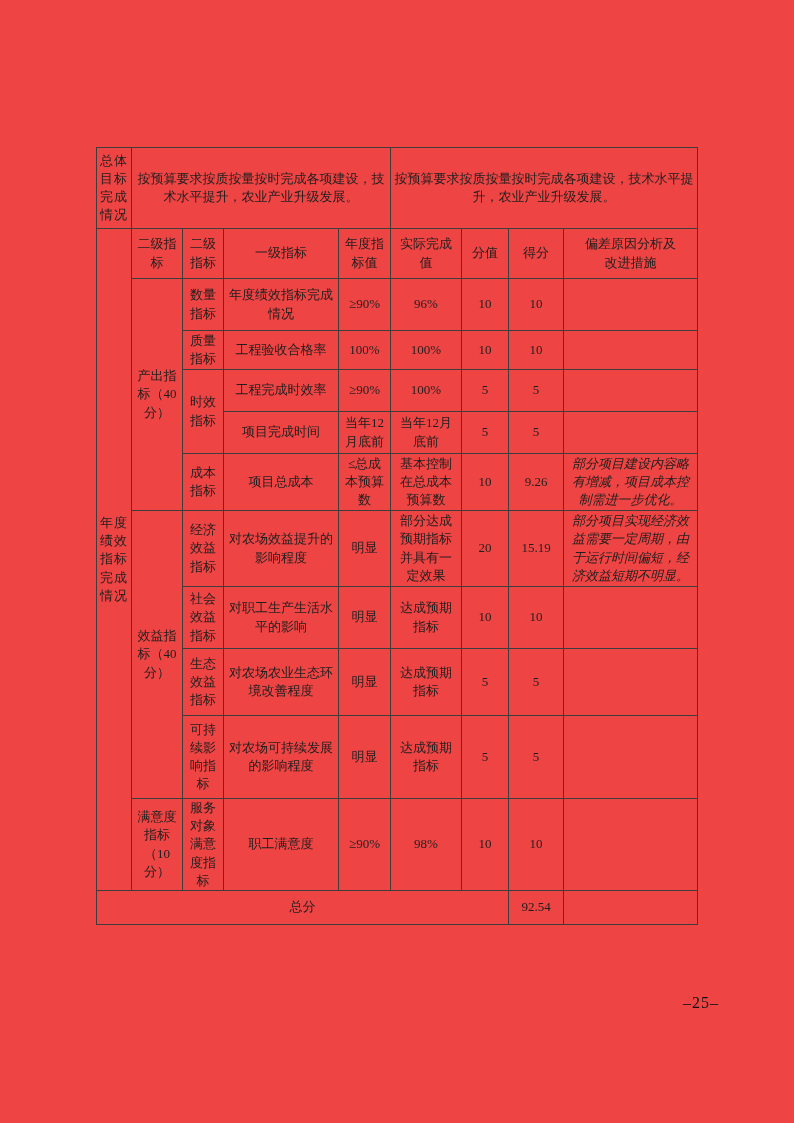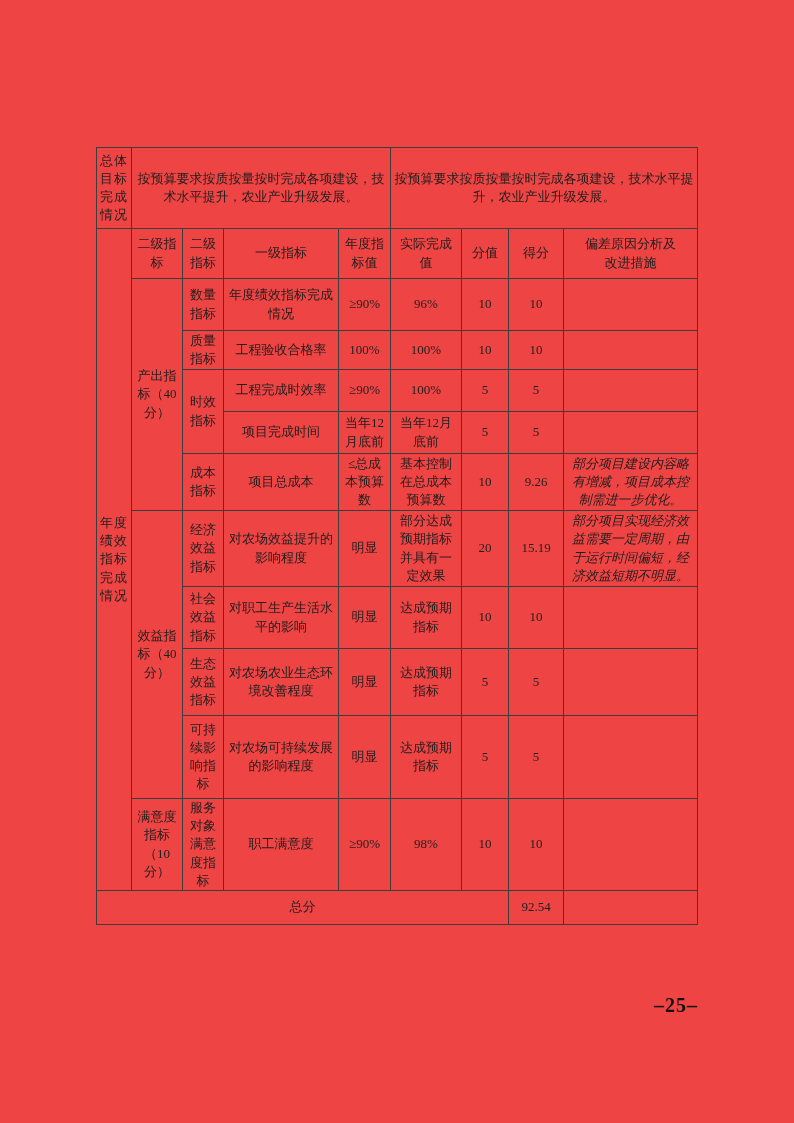--- a/index.html
+++ b/index.html
@@ -27,23 +27,22 @@
   td.l3cell{padding:0 10px;}
   td.actualcell{padding:0 8px;}
   td.devcell{
     text-align:left;font-size:12px;line-height:1.42;
     padding:2px 6px;vertical-align:middle;font-style:italic;
   }
   td.headcell{padding:0 2px;}
   .narrow{display:inline-block;max-width:95px;text-align:center;}
   .page-number{
     position:absolute;left:633px;top:994px;width:86px;
-    text-align:center;font-size:20px;color:#111;
+    text-align:right;font-size:16px;color:#111;
     letter-spacing:1px;
-    font-weight:bold;
   }
 </style>
 </head>
 <body>
 
 <div class="page">
 
   <table class="eval">
     <colgroup>
       <col style="width:35px">

